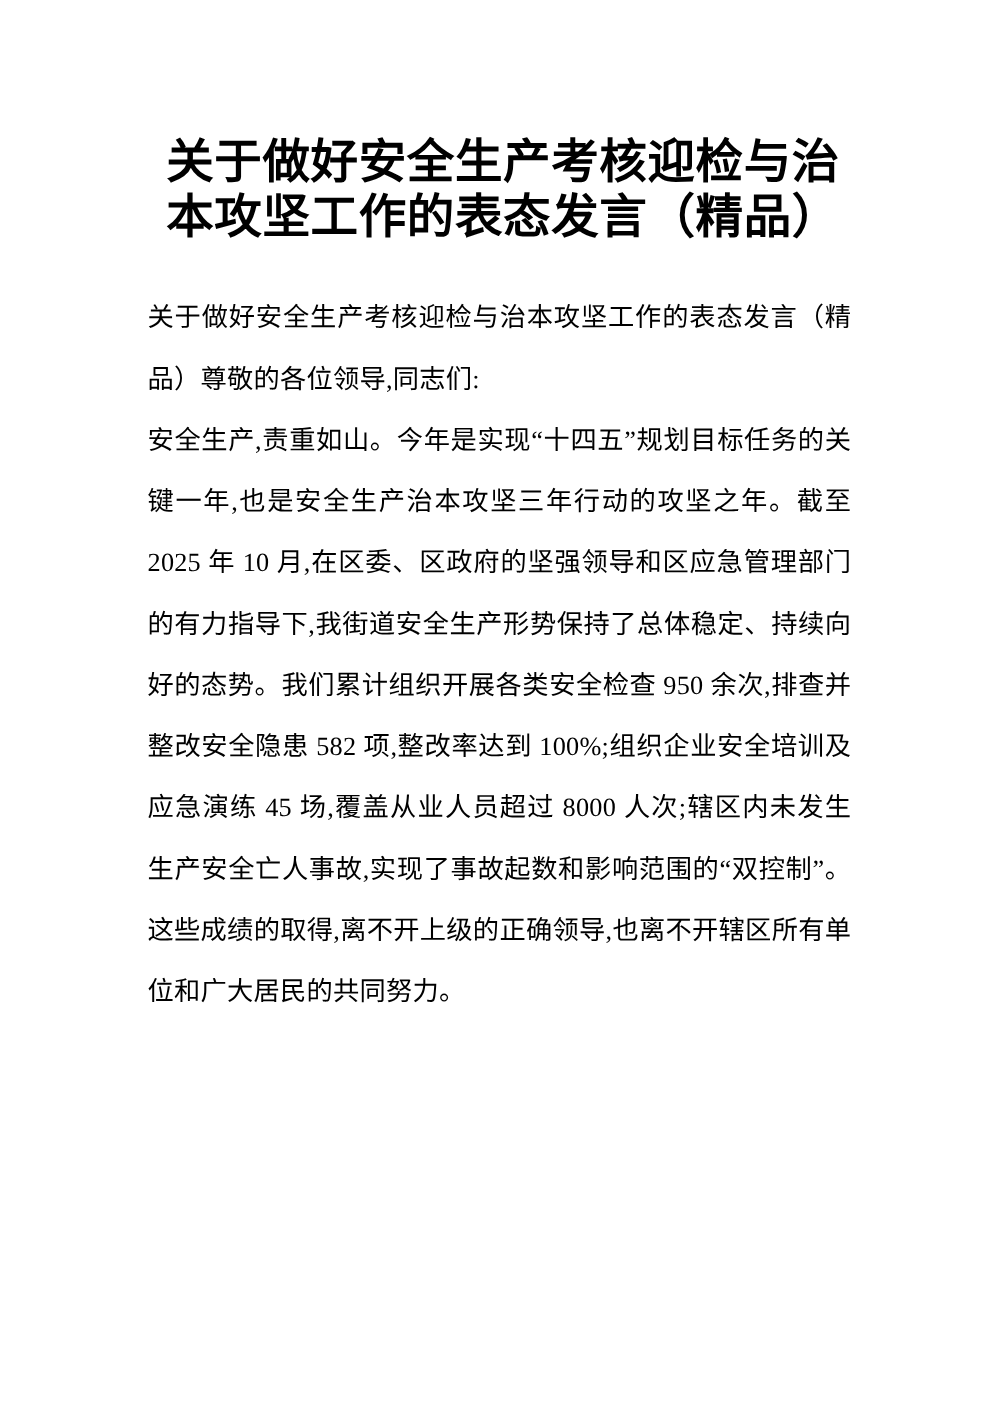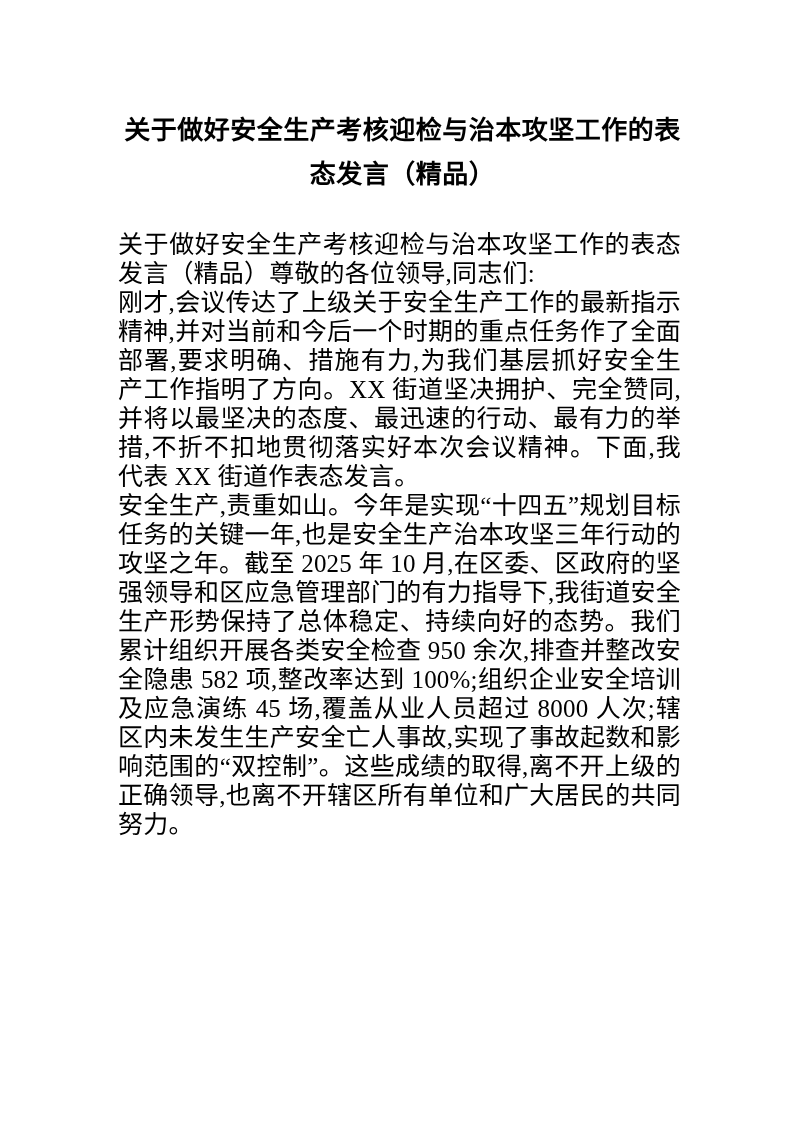--- a/index.html
+++ b/index.html
@@ -16,43 +16,42 @@
   }
   .page {
     position: relative;
     width: 793px;
     height: 1122px;
     box-sizing: border-box;
     padding: 108px 112px 60px 118px;
     background: #ffffff;
   }
   .doc-title {
-    font-size: 26px;
+    font-size: 38px;
     font-weight: bold;
     line-height: 44px;
     text-align: center;
     letter-spacing: 0.5px;
     margin: 0 0 34px 6px;
     font-family: "Liberation Sans", "DejaVu Sans", sans-serif;
   }
   .body-text {
-    font-size: 25px;
-    line-height: 29px;
+    font-size: 21px;
+    line-height: 49px;
     text-align: justify;
     text-justify: inter-ideograph;
     letter-spacing: 0.2px;
   }
   .body-text p {
     margin: 0;
     padding: 0;
   }
 </style>
 </head>
 <body>
 
 <div class="page">
   <h1 class="doc-title">关于做好安全生产考核迎检与治本攻坚工作的表态发言（精品）</h1>
   <div class="body-text">
     <p>关于做好安全生产考核迎检与治本攻坚工作的表态发言（精品）尊敬的各位领导,同志们:</p>
-    <p>刚才,会议传达了上级关于安全生产工作的最新指示精神,并对当前和今后一个时期的重点任务作了全面部署,要求明确、措施有力,为我们基层抓好安全生产工作指明了方向。XX 街道坚决拥护、完全赞同,并将以最坚决的态度、最迅速的行动、最有力的举措,不折不扣地贯彻落实好本次会议精神。下面,我代表 XX 街道作表态发言。</p>
     <p>安全生产,责重如山。今年是实现“十四五”规划目标任务的关键一年,也是安全生产治本攻坚三年行动的攻坚之年。截至 2025 年 10 月,在区委、区政府的坚强领导和区应急管理部门的有力指导下,我街道安全生产形势保持了总体稳定、持续向好的态势。我们累计组织开展各类安全检查 950 余次,排查并整改安全隐患 582 项,整改率达到 100%;组织企业安全培训及应急演练 45 场,覆盖从业人员超过 8000 人次;辖区内未发生生产安全亡人事故,实现了事故起数和影响范围的“双控制”。这些成绩的取得,离不开上级的正确领导,也离不开辖区所有单位和广大居民的共同努力。</p>
   </div>
 </div>
 
 </body></html>

